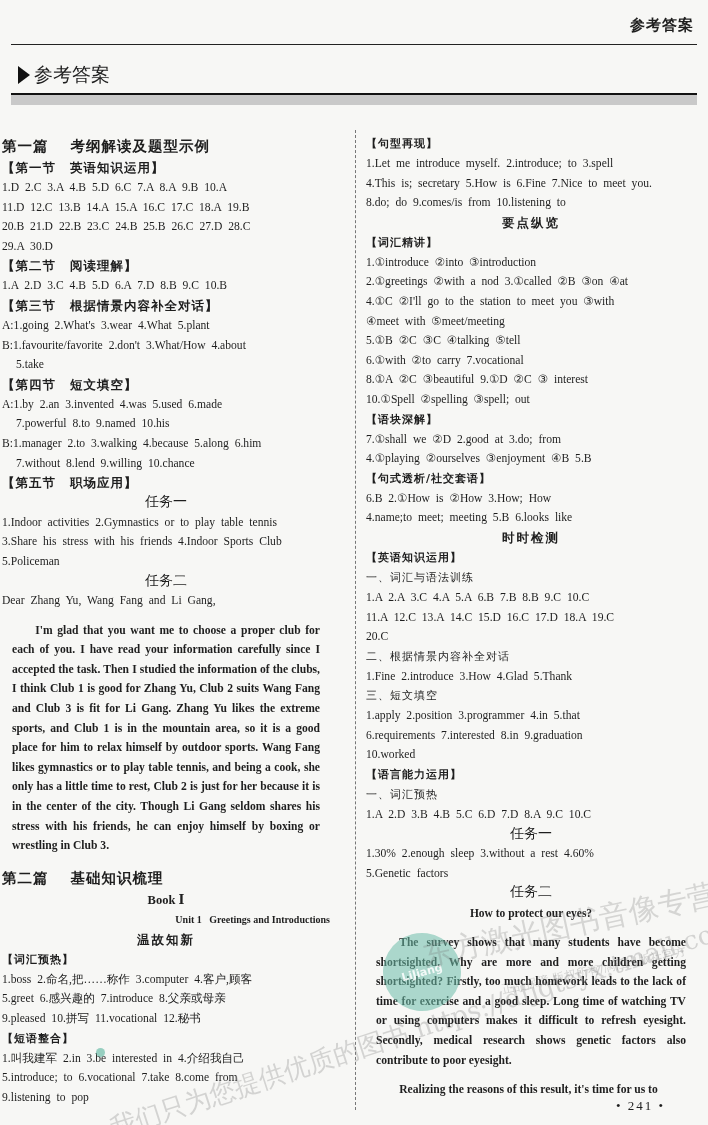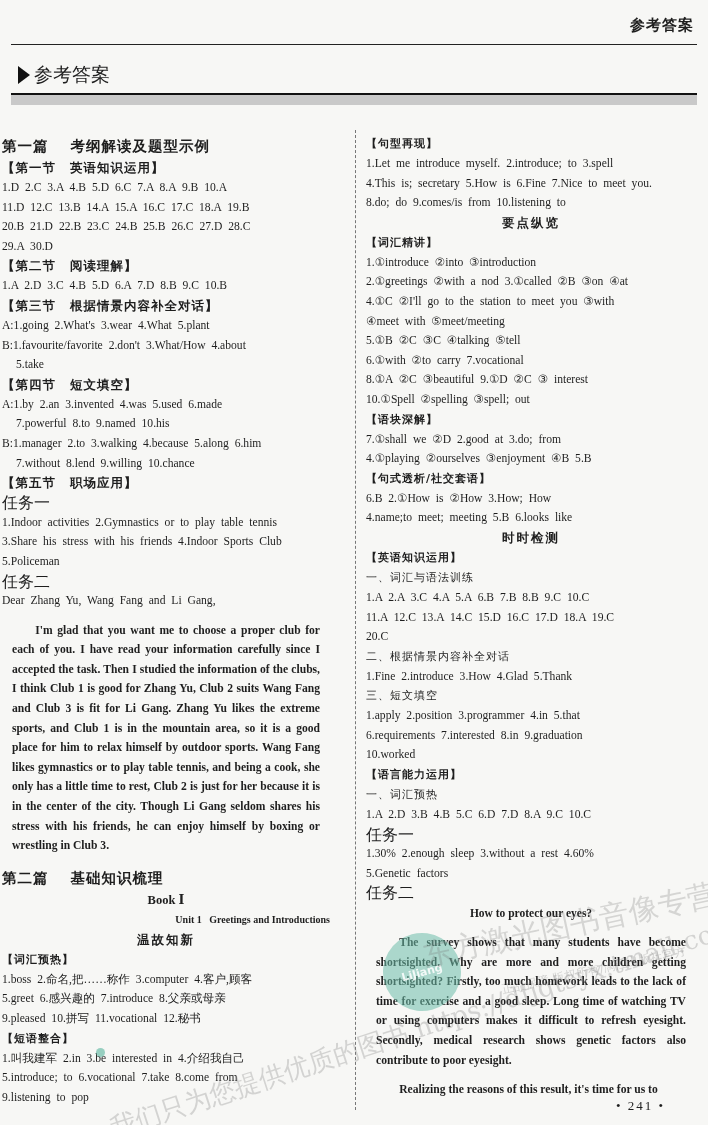--- a/index.html
+++ b/index.html
@@ -35,21 +35,21 @@
   .part-title .gap { display: inline-block; width: 22px; }
   .sec-title { font-family: "DejaVu Sans", sans-serif; font-size: 12.5px; font-weight: bold; line-height: 20px; letter-spacing: 1px; }
   .sec-title .gap { display: inline-block; width: 14px; }
   .bracket-title { font-family: "DejaVu Sans", sans-serif; font-size: 11px; font-weight: bold; line-height: 20px; letter-spacing: 1px; }
   .sub-title { font-family: "DejaVu Sans", sans-serif; font-size: 11px; line-height: 20px; letter-spacing: 1px; }
   .center-title { text-align: center; font-family: "DejaVu Sans", sans-serif; font-size: 12.5px; font-weight: bold; line-height: 20px; letter-spacing: 2px; }
   .unit-title { text-align: right; font-weight: bold; font-size: 10px; line-height: 20px; }
   .book-title { font-weight: bold; font-size: 12.5px; line-height: 20px; text-align: center; }
   .line { white-space: nowrap; word-spacing: 3px; }
   .line.indent { padding-left: 14px; }
-  .task { font-family: Liberation Sans, sans-serif; font-size: 16px; line-height: 19.6px; }
+  .task { font-family: Liberation Mono, monospace; font-size: 14px; line-height: 19.6px; text-align: center; }
   .para { text-align: justify; text-align-last: left; }
   .para p { margin: 10px; text-indent: 2em; font-weight: bold; }
   .essay-title { text-align: center; font-weight: bold; font-size: 11.5px; line-height: 20px; }
   .page-num { position: absolute; top: 1098px; left: 616px; font-size: 13px; letter-spacing: 2px; }
 
   .watermark { position: absolute; color: rgba(120,120,120,0.28); pointer-events: none; white-space: nowrap; }
   .wm1 { left: 95px; top: 1010px; font-size: 26px; transform: rotate(-18deg); font-family: "DejaVu Serif", serif; }
   .wm2 { left: 420px; top: 905px; font-size: 30px; transform: rotate(-12deg); font-family: "DejaVu Serif", serif; color: rgba(110,110,110,0.25); }
   .wm3 { left: 510px; top: 925px; font-size: 12px; transform: rotate(-12deg); font-family: "DejaVu Sans", sans-serif; color: rgba(110,110,110,0.28); }
   .stamp {

